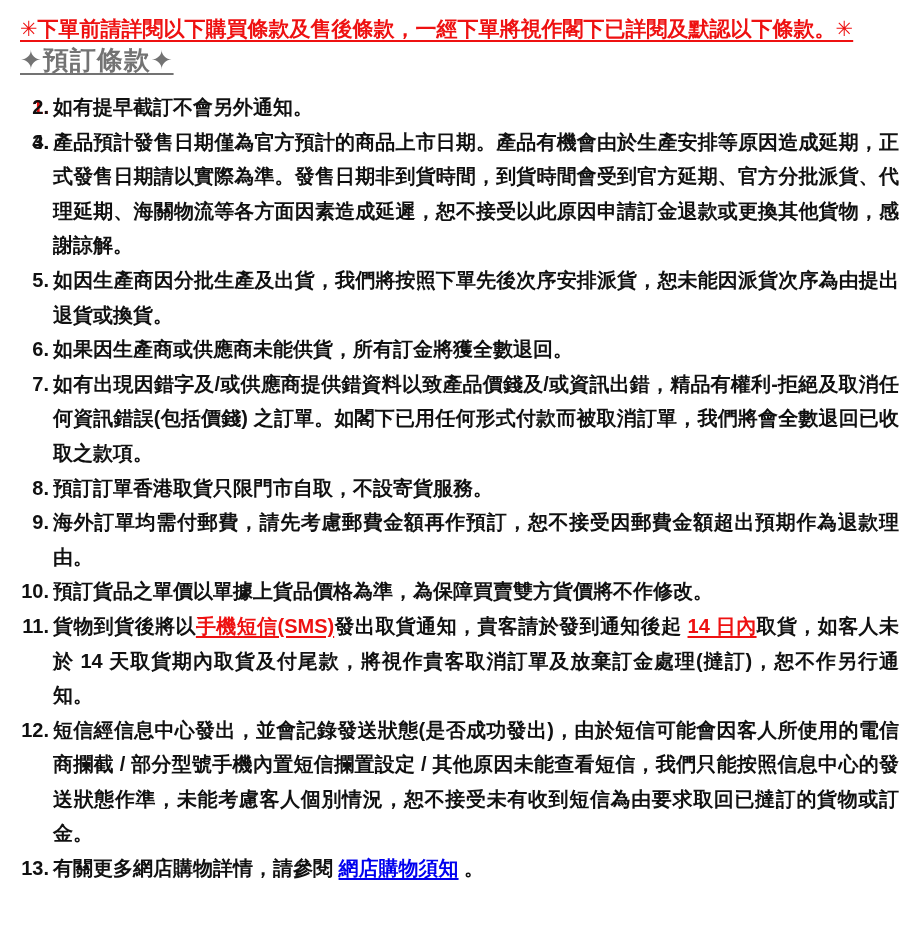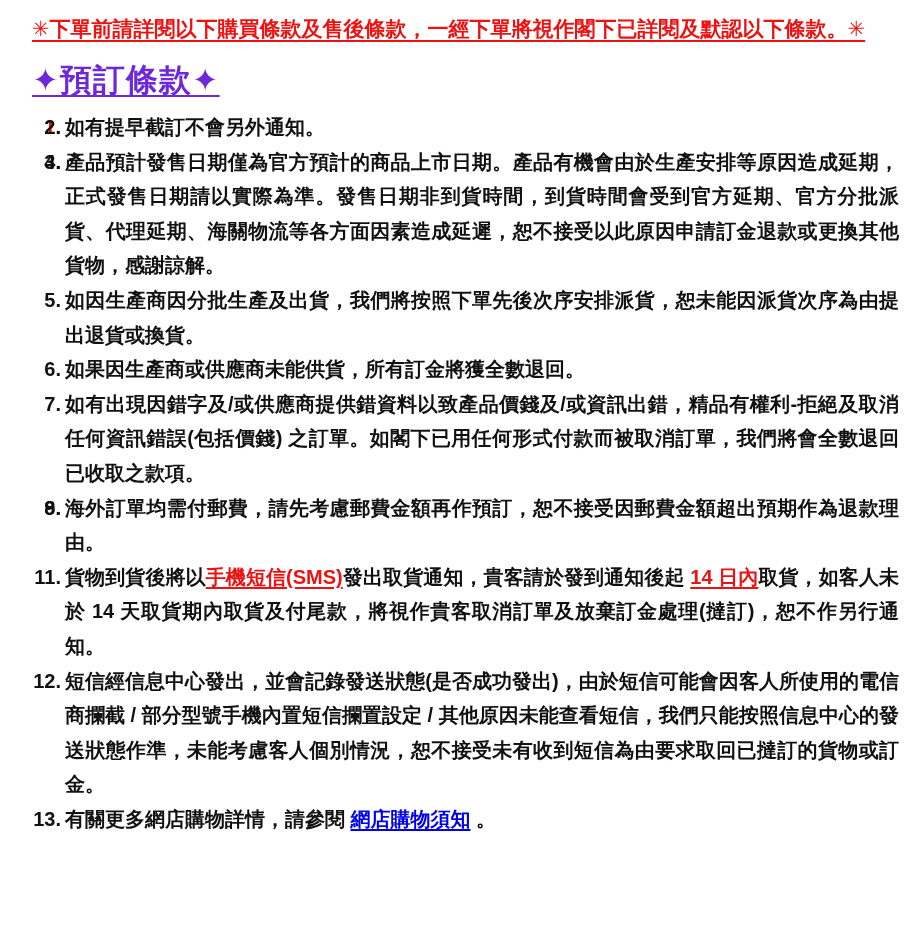--- a/index.html
+++ b/index.html
@@ -6,38 +6,37 @@
   body {
     width:913px; height:948px;
     background:#ffffff;
     font-family:"Liberation Sans","DejaVu Sans",sans-serif;
     font-weight:700;
     color:#111111;
     overflow:hidden;
     --red:#ee1111;
     --blue:#0000ee;
   }
-  .page { padding:14px 14px 0 32px; }
+  .page { padding:14px 14px 0 20px; }
 
   .header {
     color:var(--red);
     font-size:21px;
     line-height:30px;
     text-decoration:underline;
     text-decoration-thickness:2px;
     text-underline-offset:4px;
   }
 
   .title {
     display:inline-block;
-    margin-top:20px;
-    font-size:32px;
+    font-size:26px;
     line-height:32px;
     letter-spacing:1px;
-    color:#6d28d9;
+    color:#737373;
     text-decoration:underline;
     text-decoration-thickness:2px;
     text-underline-offset:4px;
   }
 
   ol.terms {
     list-style:none;
     margin:14px 0 0 0;
     padding:0;
     font-size:20px;
@@ -83,19 +82,20 @@
   </div>
 
   <ol class="terms">
       <li class="term red"><span class="num">1.</span></li>
       <li class="term"><span class="num">2.</span><span class="seg normal">如有提早截訂不會另外通知。</span></li>
       <li class="term"><span class="num">3.</span></li>
       <li class="term"><span class="num">4.</span><span class="seg normal">產品預計發售日期僅為官方預計的商品上市日期。產品有機會由於生產安排等原因造成延期，正式發售日期請以實際為準。發售日期非到貨時間，到貨時間會受到官方延期、官方分批派貨、代理延期、海關物流等各方面因素造成延遲，恕不接受以此原因申請訂金退款或更換其他貨物，感謝諒解。</span></li>
       <li class="term"><span class="num">5.</span><span class="seg normal">如因生產商因分批生產及出貨，我們將按照下單先後次序安排派貨，恕未能因派貨次序為由提出退貨或換貨。</span></li>
       <li class="term"><span class="num">6.</span><span class="seg normal">如果因生產商或供應商未能供貨，所有訂金將獲全數退回。</span></li>
       <li class="term"><span class="num">7.</span><span class="seg normal">如有出現因錯字及/或供應商提供錯資料以致產品價錢及/或資訊出錯，精品有權利-拒絕及取消任何資訊錯誤(包括價錢) 之訂單。如閣下已用任何形式付款而被取消訂單，我們將會全數退回已收取之款項。</span></li>
-      <li class="term"><span class="num">8.</span></li>
+      <li class="term"><span class="num">8.</span><span class="seg normal">預訂訂單香港取貨只限門市自取，不設寄貨服務。</span></li>
       <li class="term"><span class="num">9.</span><span class="seg normal">海外訂單均需付郵費，請先考慮郵費金額再作預訂，恕不接受因郵費金額超出預期作為退款理由。</span></li>
+      <li class="term"><span class="num">10.</span><span class="seg normal">預訂貨品之單價以單據上貨品價格為準，為保障買賣雙方貨價將不作修改。</span></li>
       <li class="term"><span class="num">11.</span><span class="seg normal">貨物到貨後將以</span><span class="seg red-underline">手機短信(SMS)</span><span class="seg normal">發出取貨通知，貴客請於發到通知後起 </span><span class="seg red-underline">14 日內</span><span class="seg normal">取貨，如客人未於 14 天取貨期內取貨及付尾款，將視作貴客取消訂單及放棄訂金處理(撻訂)，恕不作另行通知。</span></li>
       <li class="term"><span class="num">12.</span><span class="seg normal">短信經信息中心發出，並會記錄發送狀態(是否成功發出)，由於短信可能會因客人所使用的電信商攔截 / 部分型號手機內置短信攔置設定 / 其他原因未能查看短信，我們只能按照信息中心的發送狀態作準，未能考慮客人個別情況，恕不接受未有收到短信為由要求取回已撻訂的貨物或訂金。</span></li>
       <li class="term"><span class="num">13.</span><span class="seg normal">有關更多網店購物詳情，請參閱 </span><a class="seg link" href="#">網店購物須知</a><span class="seg normal"> 。</span></li>
     </ol>
 </div>
 
 </body></html>

